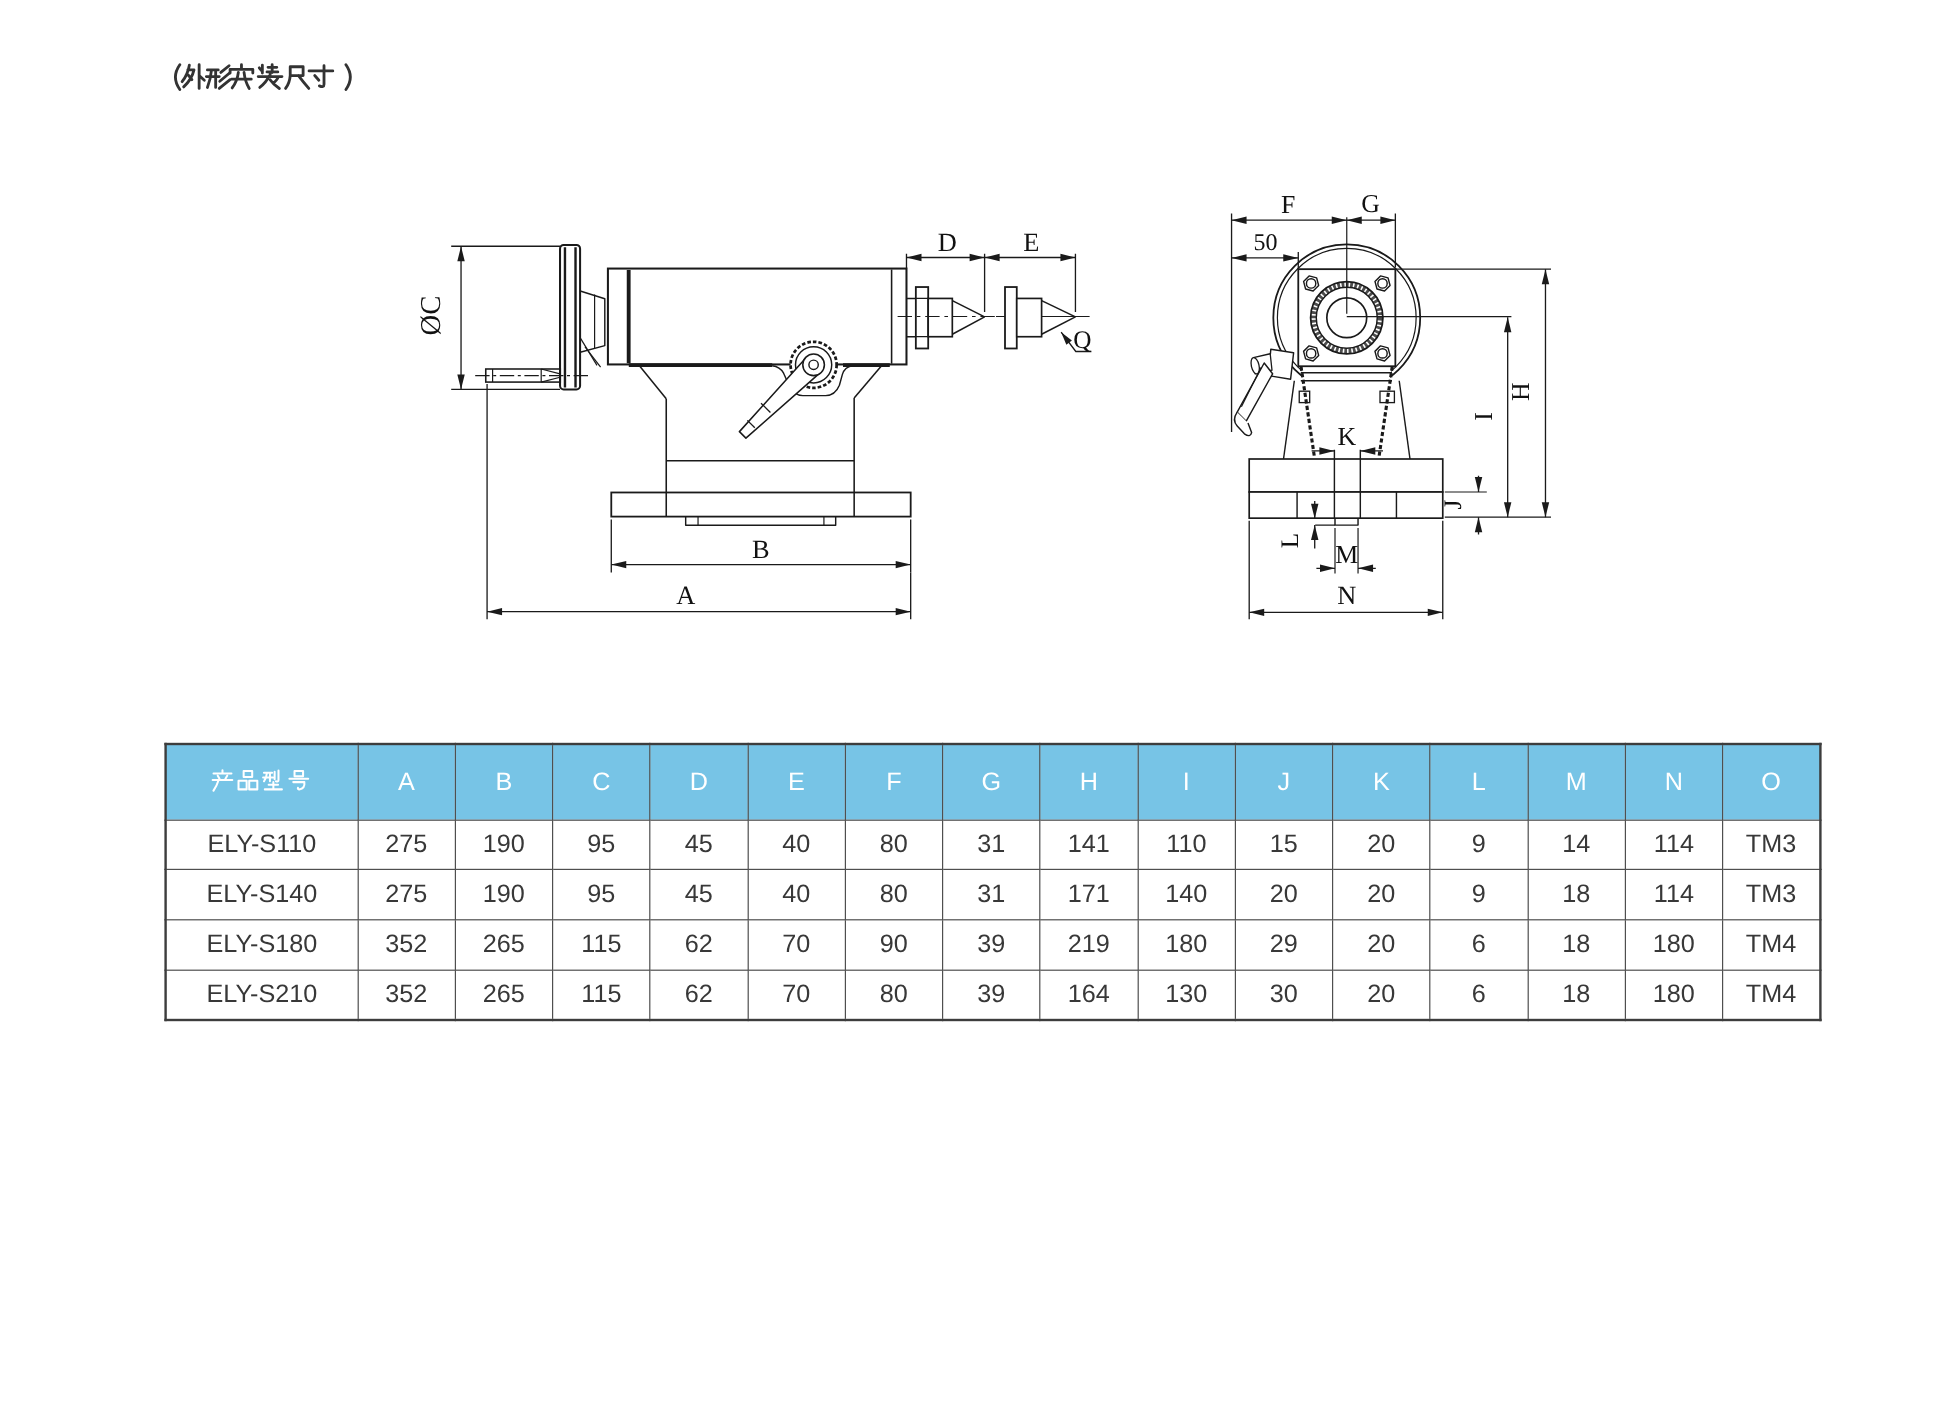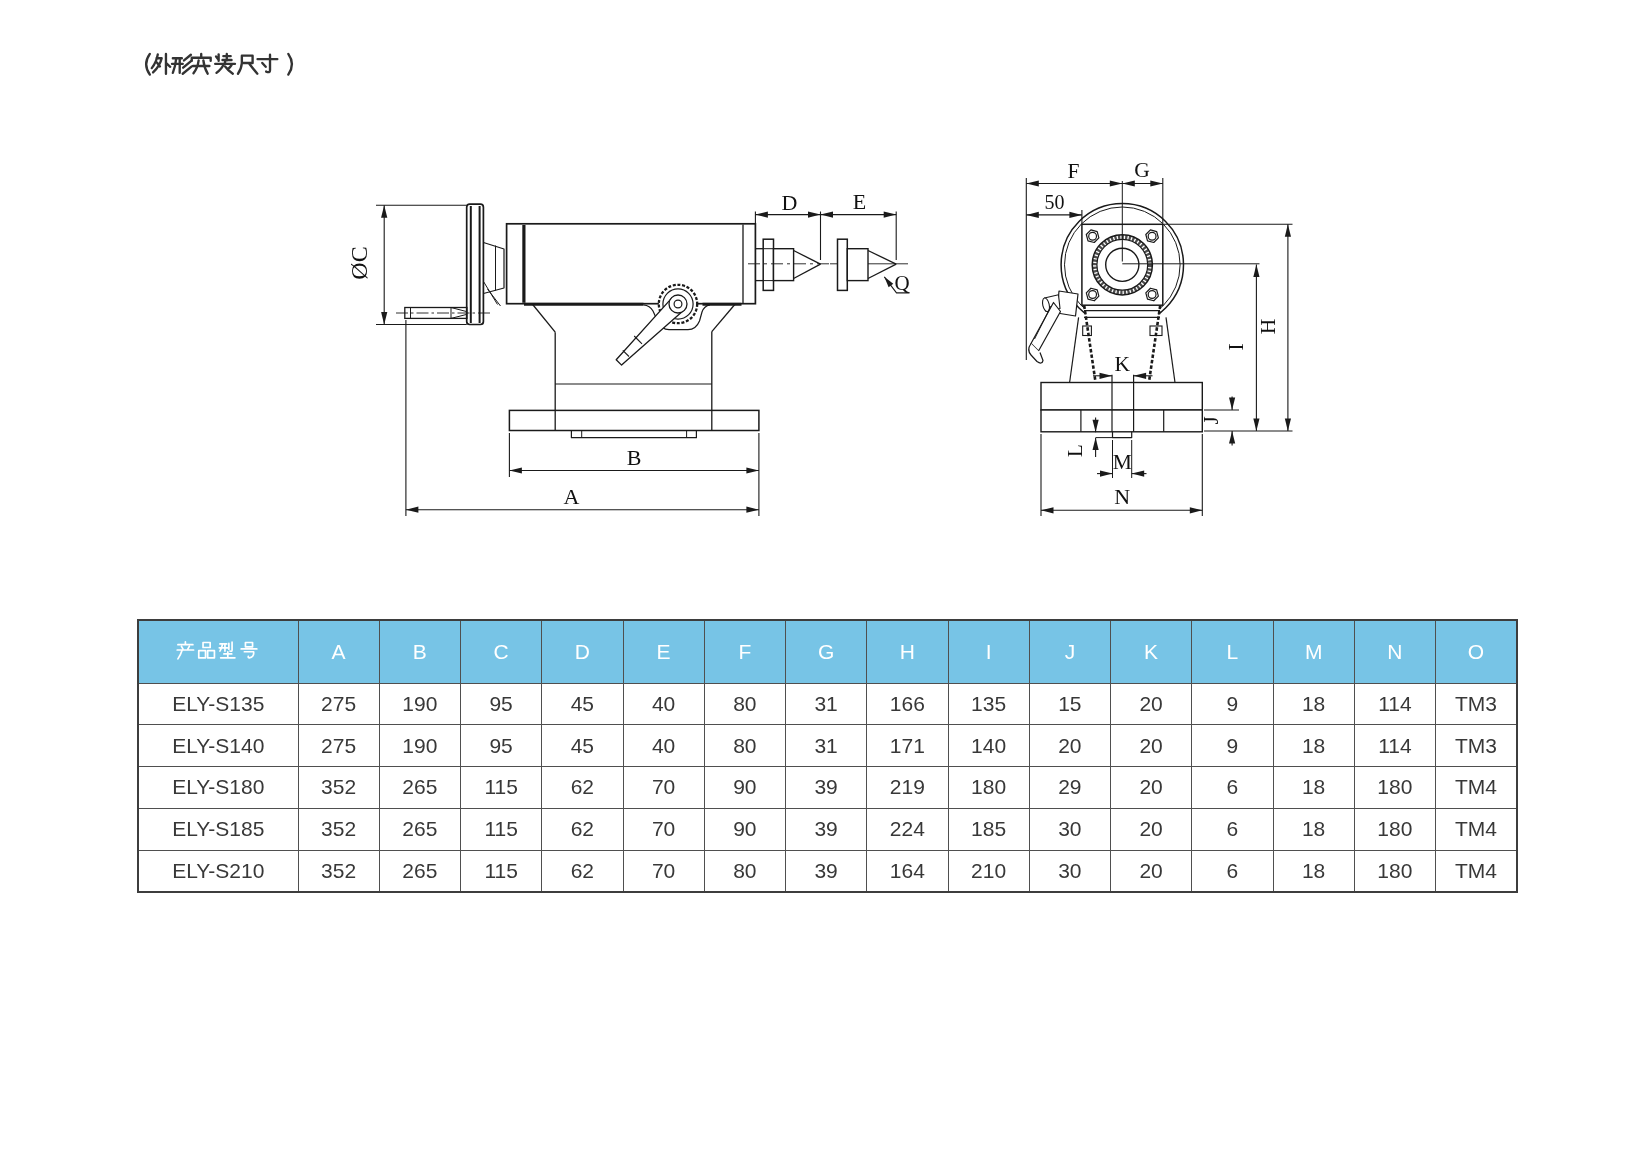--- a/index.html
+++ b/index.html
@@ -50,34 +50,34 @@
           <th>J</th>
           <th>K</th>
           <th>L</th>
           <th>M</th>
           <th>N</th>
           <th>O</th>
         </tr>
       </thead>
 <tbody>
 <tr>
-          <td>ELY-S135</td>
+          <td>ELY-S110</td>
           <td>275</td>
           <td>190</td>
           <td>95</td>
           <td>45</td>
           <td>40</td>
           <td>80</td>
           <td>31</td>
-          <td>166</td>
-          <td>135</td>
+          <td>141</td>
+          <td>110</td>
           <td>15</td>
           <td>20</td>
           <td>9</td>
-          <td>18</td>
+          <td>14</td>
           <td>114</td>
           <td>TM3</td>
         </tr>
 <tr>
           <td>ELY-S140</td>
           <td>275</td>
           <td>190</td>
           <td>95</td>
           <td>45</td>
           <td>40</td>
@@ -104,48 +104,30 @@
           <td>219</td>
           <td>180</td>
           <td>29</td>
           <td>20</td>
           <td>6</td>
           <td>18</td>
           <td>180</td>
           <td>TM4</td>
         </tr>
 <tr>
-          <td>ELY-S185</td>
-          <td>352</td>
-          <td>265</td>
-          <td>115</td>
-          <td>62</td>
-          <td>70</td>
-          <td>90</td>
-          <td>39</td>
-          <td>224</td>
-          <td>185</td>
-          <td>30</td>
-          <td>20</td>
-          <td>6</td>
-          <td>18</td>
-          <td>180</td>
-          <td>TM4</td>
-        </tr>
-<tr>
           <td>ELY-S210</td>
           <td>352</td>
           <td>265</td>
           <td>115</td>
           <td>62</td>
           <td>70</td>
           <td>80</td>
           <td>39</td>
           <td>164</td>
-          <td>210</td>
+          <td>130</td>
           <td>30</td>
           <td>20</td>
           <td>6</td>
           <td>18</td>
           <td>180</td>
           <td>TM4</td>
         </tr>
 </tbody>
 </table>
 <svg id="ovl" width="1632" height="1169" viewBox="0 0 1632 1169">

